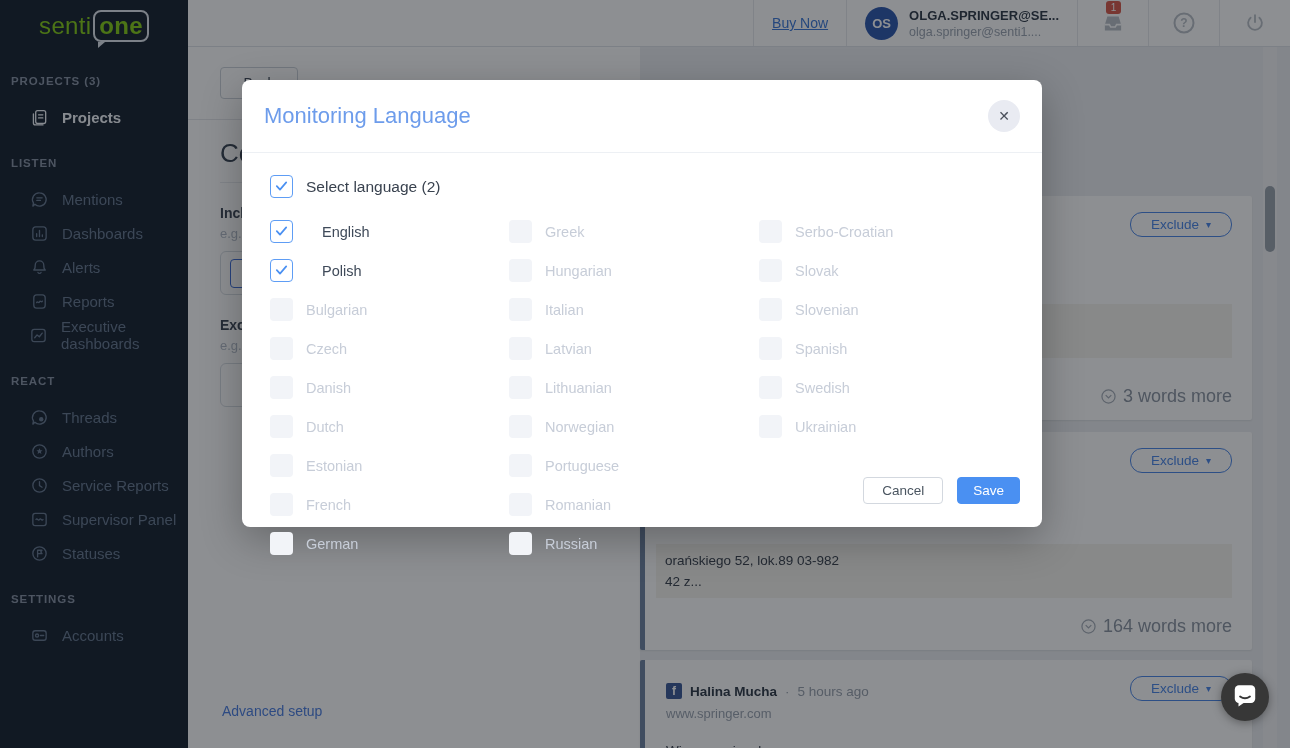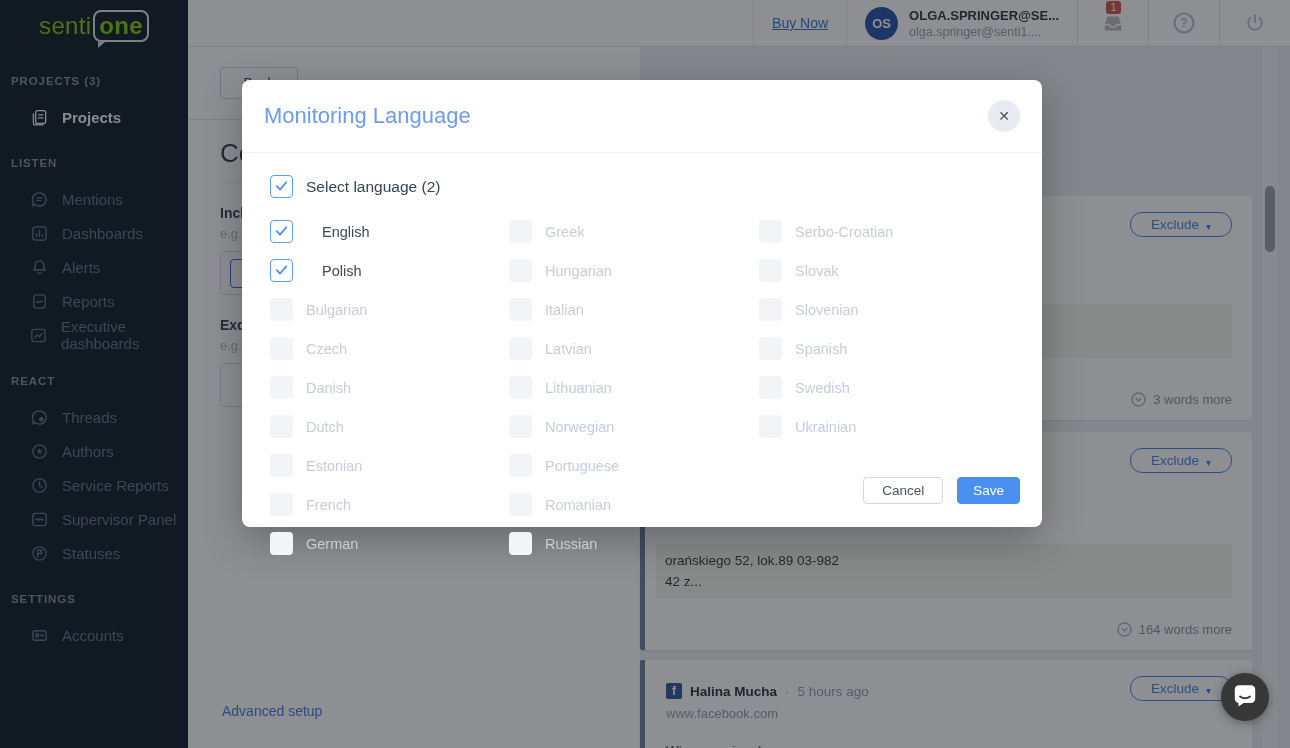--- a/index.html
+++ b/index.html
@@ -45,28 +45,28 @@
   .field-box{margin:10px 0 0 32px;width:388px;height:44px;border:1px solid #d8dde3;border-radius:6px;background:#fff;display:flex;align-items:center;padding-left:9px;}
   .chip{display:inline-flex;align-items:center;border:1px solid #3f6fd8;border-radius:4px;color:#3f6fd8;font-size:15px;font-weight:600;padding:5px 13px;background:#fff;}
   .advanced{position:absolute;left:34px;top:656px;font-size:14px;color:#4a7de0;cursor:pointer;}
 
   
   .panel-right{position:absolute;left:640px;top:47px;width:650px;height:701px;background:#edeff2;z-index:1;}
   .card{position:absolute;left:0;width:612px;background:#fff;border-left:5px solid var(--card-accent);border-radius:2px;box-shadow:0 1px 2px rgba(40,50,60,.10);}
   .card1{top:149px;height:224px;}
   .card2{top:385px;height:218px;}
   .card3{top:613px;height:160px;}
-  .exclude-btn{position:absolute;top:16px;right:20px;background:#fff;border:1px solid var(--exclude-blue);color:var(--exclude-blue);border-radius:12px;font-size:13.5px;padding:4px 20px;cursor:pointer;display:flex;align-items:flex-end;gap:7px;}
+  .exclude-btn{position:absolute;top:16px;right:20px;background:#fff;border:1px solid var(--exclude-blue);color:var(--exclude-blue);border-radius:12px;font-size:13.5px;padding:4px 20px;cursor:pointer;display:flex;align-items:center;gap:7px;}
   .exclude-btn .caret{font-size:10px;}
   .card-text{position:absolute;left:11px;right:20px;font-size:13.5px;color:#39414d;line-height:21px;}
   .card-text.hl{background:#f6f4ee;padding:6px 9px;}
   .card1 .card-text{top:108px;}
   .card2 .card-text{top:112px;}
   .card3 .card-text{top:80px;left:21px;}
-  .more-row{position:absolute;right:20px;bottom:13px;display:flex;align-items:center;gap:7px;color:#8b94a1;font-size:13px;cursor:pointer;}
+  .more-row{position:absolute;right:20px;bottom:13px;display:flex;align-items:center;gap:7px;color:#8b94a1;font-size:18px;cursor:pointer;}
   .chev-circle{display:flex;color:#a6adb8;}
   .card-head{position:absolute;left:21px;top:23px;display:flex;align-items:center;gap:8px;font-size:13.5px;}
   .fb{width:16px;height:16px;background:#3b5998;border-radius:2px;color:#fff;font-weight:700;font-size:12px;display:flex;align-items:center;justify-content:center;}
   .author{font-weight:700;color:#2f3947;cursor:pointer;}
   .dot-sep,.time{color:#98a1ad;}
   .src{position:absolute;left:21px;top:46px;font-size:13px;color:#9aa3b0;cursor:pointer;}
   .scroll-track{position:absolute;right:13px;top:0;width:14px;height:701px;background:#f3f4f6;}
   .scroll-thumb{position:absolute;right:2px;top:139px;width:10px;height:66px;background:#9aa2ac;border-radius:5px;cursor:grab;}
 
   
@@ -330,21 +330,21 @@
             <span class="more-label">164 words more</span>
           </div>
         </article>
         <article class="card card3">
           <div class="card-head">
             <span class="fb">f</span>
             <span class="author">Halina Mucha</span>
             <span class="dot-sep">·</span>
             <span class="time">5 hours ago</span>
           </div>
-          <div class="src">www.facebook.com</div>
+          <div class="src">www.springer.com</div>
           <button class="exclude-btn">
             <span class="x-label">Exclude</span>
             <span class="caret">▾</span>
           </button>
           <div class="card-text">
             <div>Wiara czyni cuda</div>
           </div>
         </article>
       </div>
     <div class="scroll-track">

